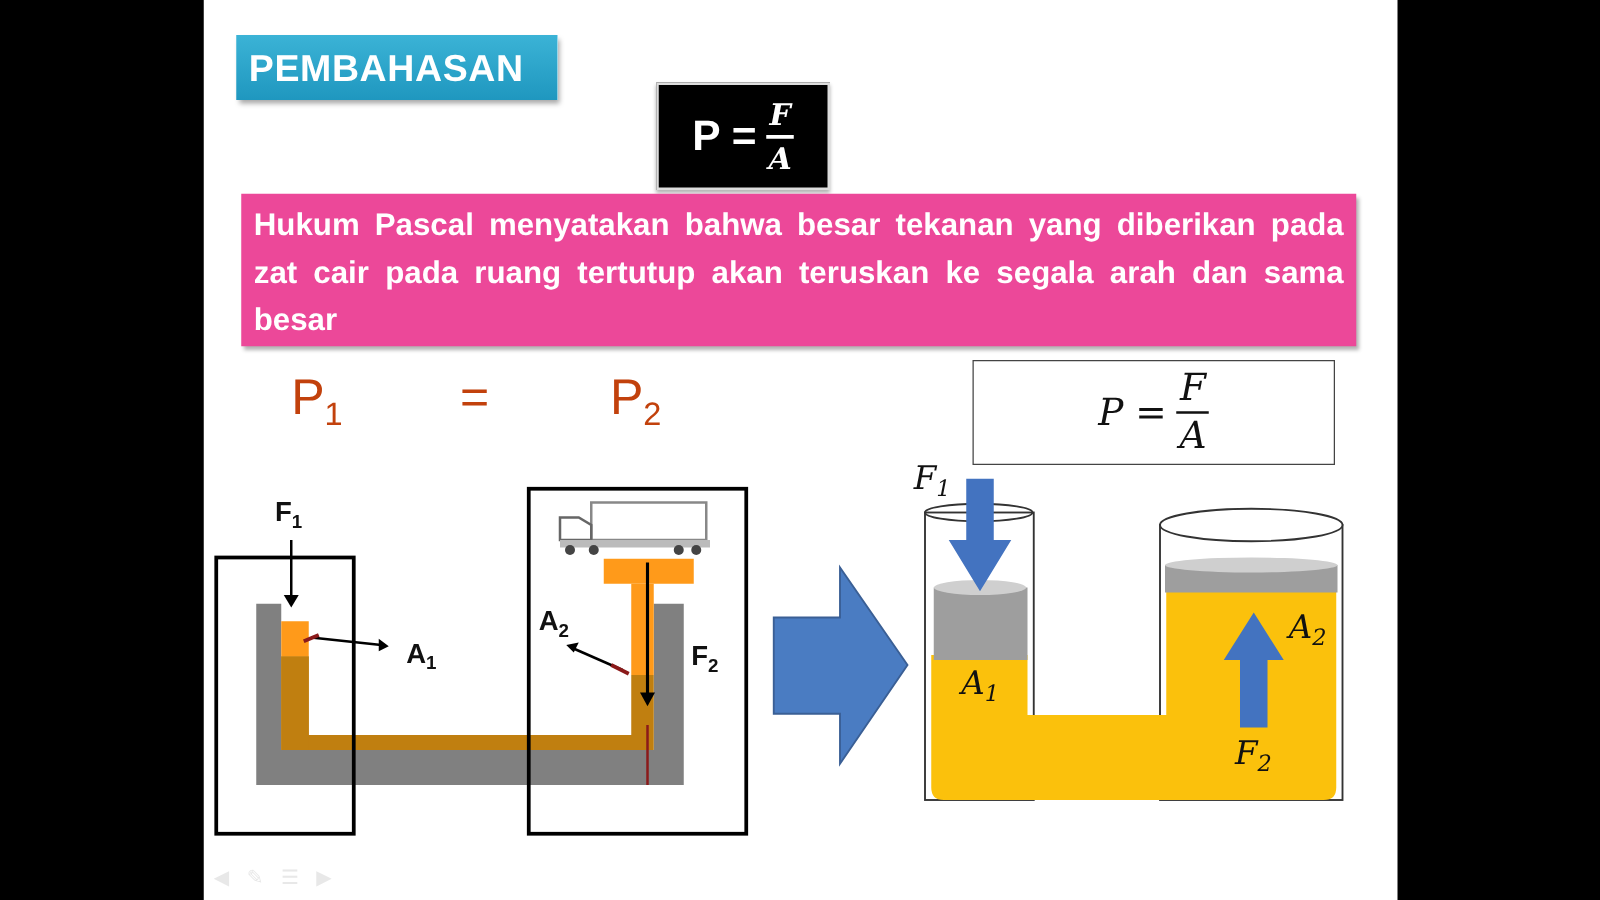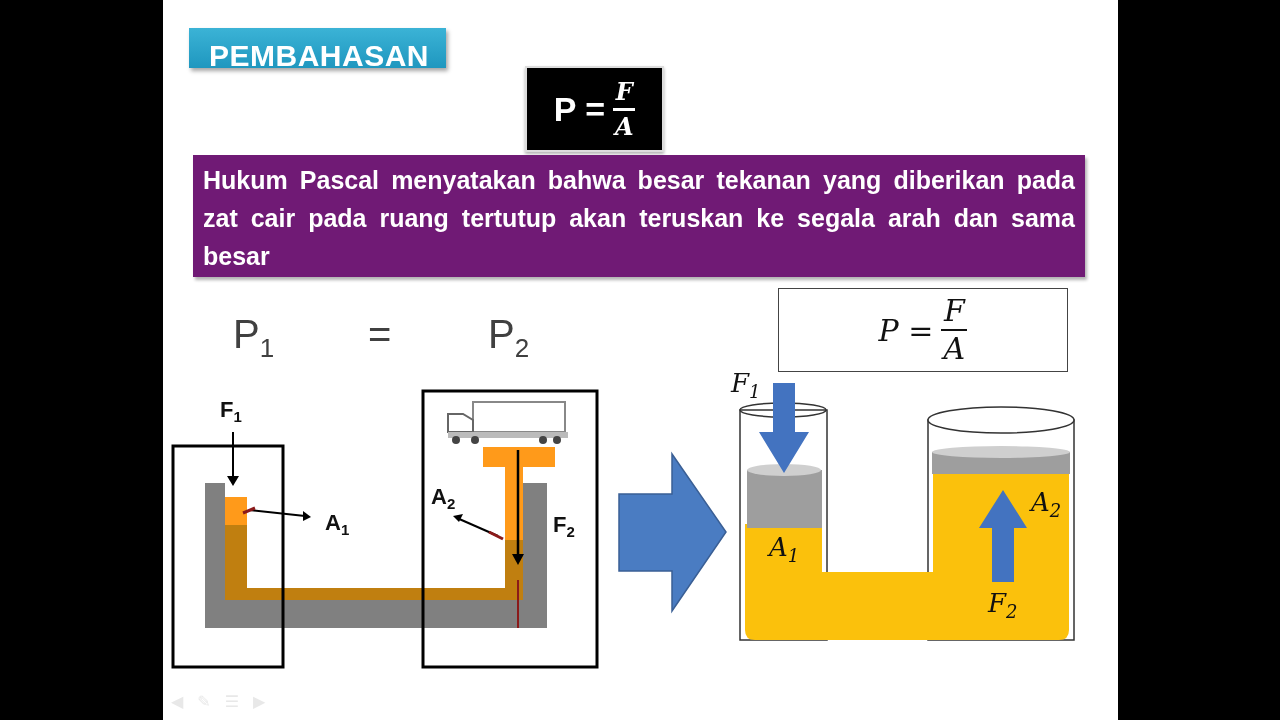--- a/index.html
+++ b/index.html
@@ -1,25 +1,25 @@
 <!DOCTYPE html>
 <html><head>
 <meta charset="utf-8">
 <style>
   html,body{margin:0;padding:0;}
   body{width:1280px;height:720px;background:#000;position:relative;overflow:hidden;font-family:"Liberation Sans",sans-serif;}
   .slide{position:absolute;left:163px;top:0;width:955px;height:720px;background:#fff;}
-  .title-box{position:absolute;left:26px;top:28px;width:257px;height:40px;background:linear-gradient(#3bb3d6,#1f97bf);box-shadow:2px 3px 4px rgba(0,0,0,0.35);color:#fff;font-weight:bold;font-size:30px;line-height:55px;padding-left:20px;box-sizing:border-box;letter-spacing:0.5px;}
+  .title-box{position:absolute;left:26px;top:28px;width:257px;height:52px;background:linear-gradient(#3bb3d6,#1f97bf);box-shadow:2px 3px 4px rgba(0,0,0,0.35);color:#fff;font-weight:bold;font-size:30px;line-height:55px;padding-left:10px;box-sizing:border-box;letter-spacing:0.5px;}
   .formula-box{position:absolute;left:362px;top:66px;width:135px;height:82px;background:#000;border:2px solid #ddd;box-shadow:0 2px 3px rgba(0,0,0,0.3);color:#fff;display:flex;align-items:center;justify-content:center;gap:8px;}
   .formula-box .lhs{font-size:34px;font-weight:bold;}
   .frac{display:inline-flex;flex-direction:column;align-items:center;font-family:"DejaVu Serif",serif;font-style:italic;font-weight:bold;}
   .frac .bar{width:22px;height:3px;background:#fff;margin:3px 0;}
   .frac span{font-size:24px;line-height:26px;}
-  .def-box{position:absolute;left:30px;top:155px;width:892px;height:122px;background:#701a75;box-shadow:2px 3px 3px rgba(0,0,0,0.3);color:#fff;font-weight:bold;font-size:25px;line-height:38px;padding:6px 10px 0 10px;box-sizing:border-box;text-align:justify;}
-  .eq-row{position:absolute;top:312px;font-size:40px;color:#404040;}
+  .def-box{position:absolute;left:30px;top:155px;width:892px;height:122px;background:#ec4899;box-shadow:2px 3px 3px rgba(0,0,0,0.3);color:#fff;font-weight:bold;font-size:25px;line-height:38px;padding:6px 10px 0 10px;box-sizing:border-box;text-align:justify;}
+  .eq-row{position:absolute;top:296px;font-size:40px;color:#c2410c;}
   .eq-row sub{font-size:26px;}
   .const-box{position:absolute;left:615px;top:288px;width:288px;height:82px;border:1.5px solid #444;display:flex;align-items:center;justify-content:center;font-family:"DejaVu Serif",serif;font-style:italic;font-size:30px;color:#111;gap:8px;}
   .const-box .cfrac{display:inline-flex;flex-direction:column;align-items:center;}
   .const-box .cfrac .bar{width:26px;height:2px;background:#111;margin:2px 0;}
   .const-box .cfrac span{line-height:32px;}
   .lbl{position:absolute;font-weight:bold;font-size:22px;color:#111;}
   .lbl sub{font-size:15px;}
   .ilbl{position:absolute;font-family:"DejaVu Serif",serif;font-style:italic;font-size:26px;color:#111;}
   .ilbl sub{font-size:18px;}
   .nav{position:absolute;left:8px;top:692px;display:flex;gap:14px;color:#e8e8e8;font-size:16px;}

